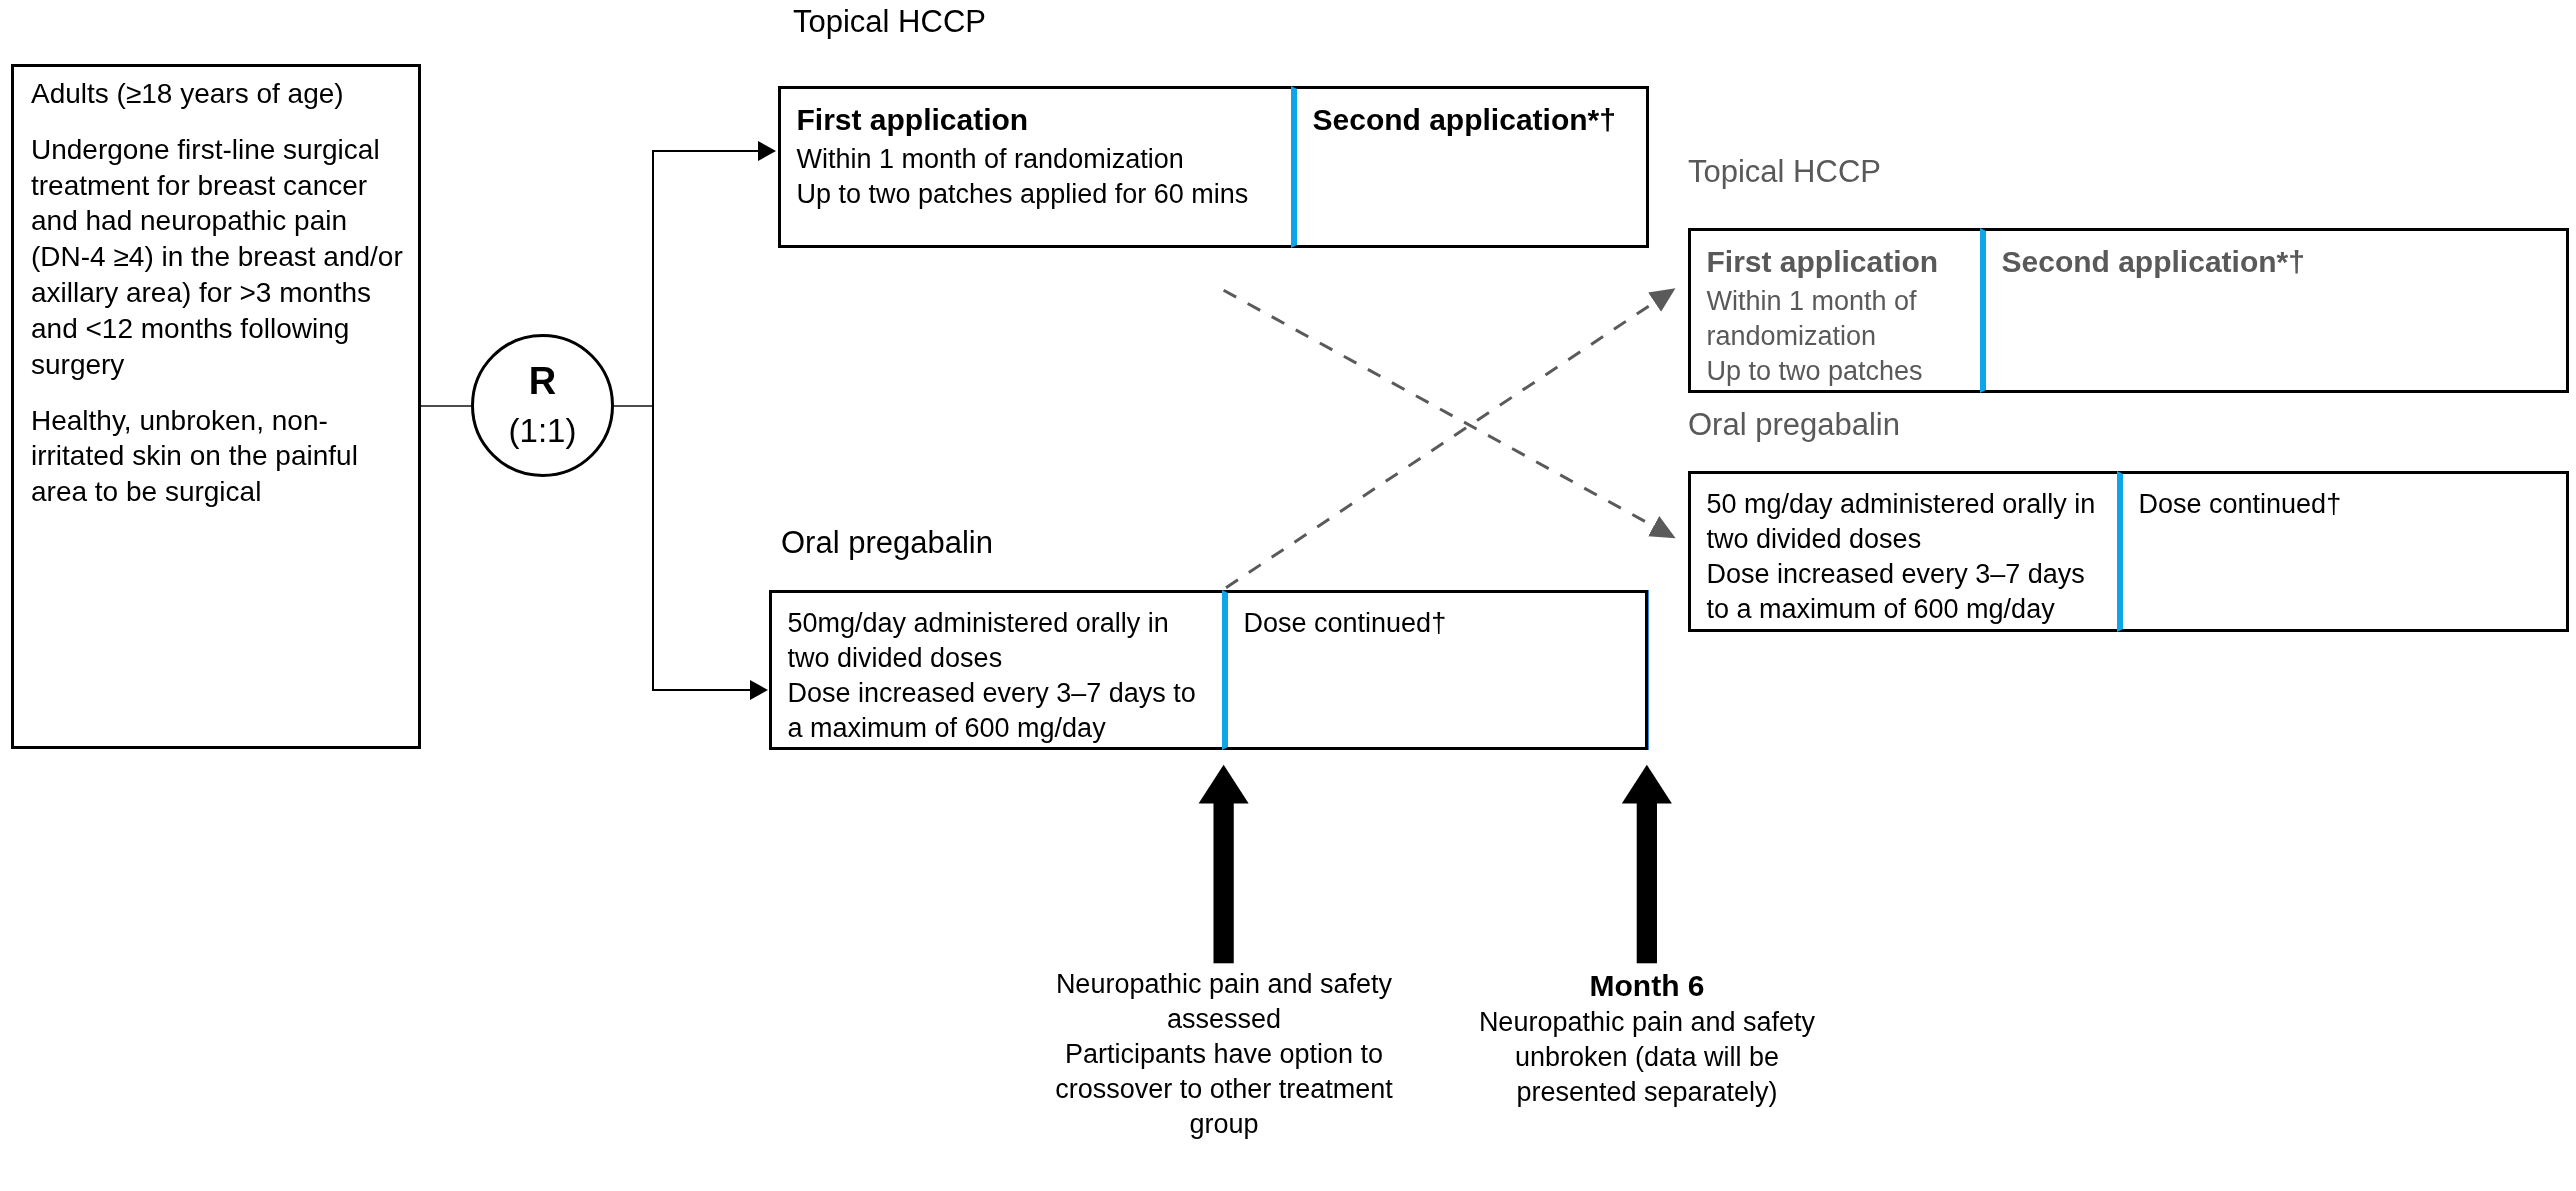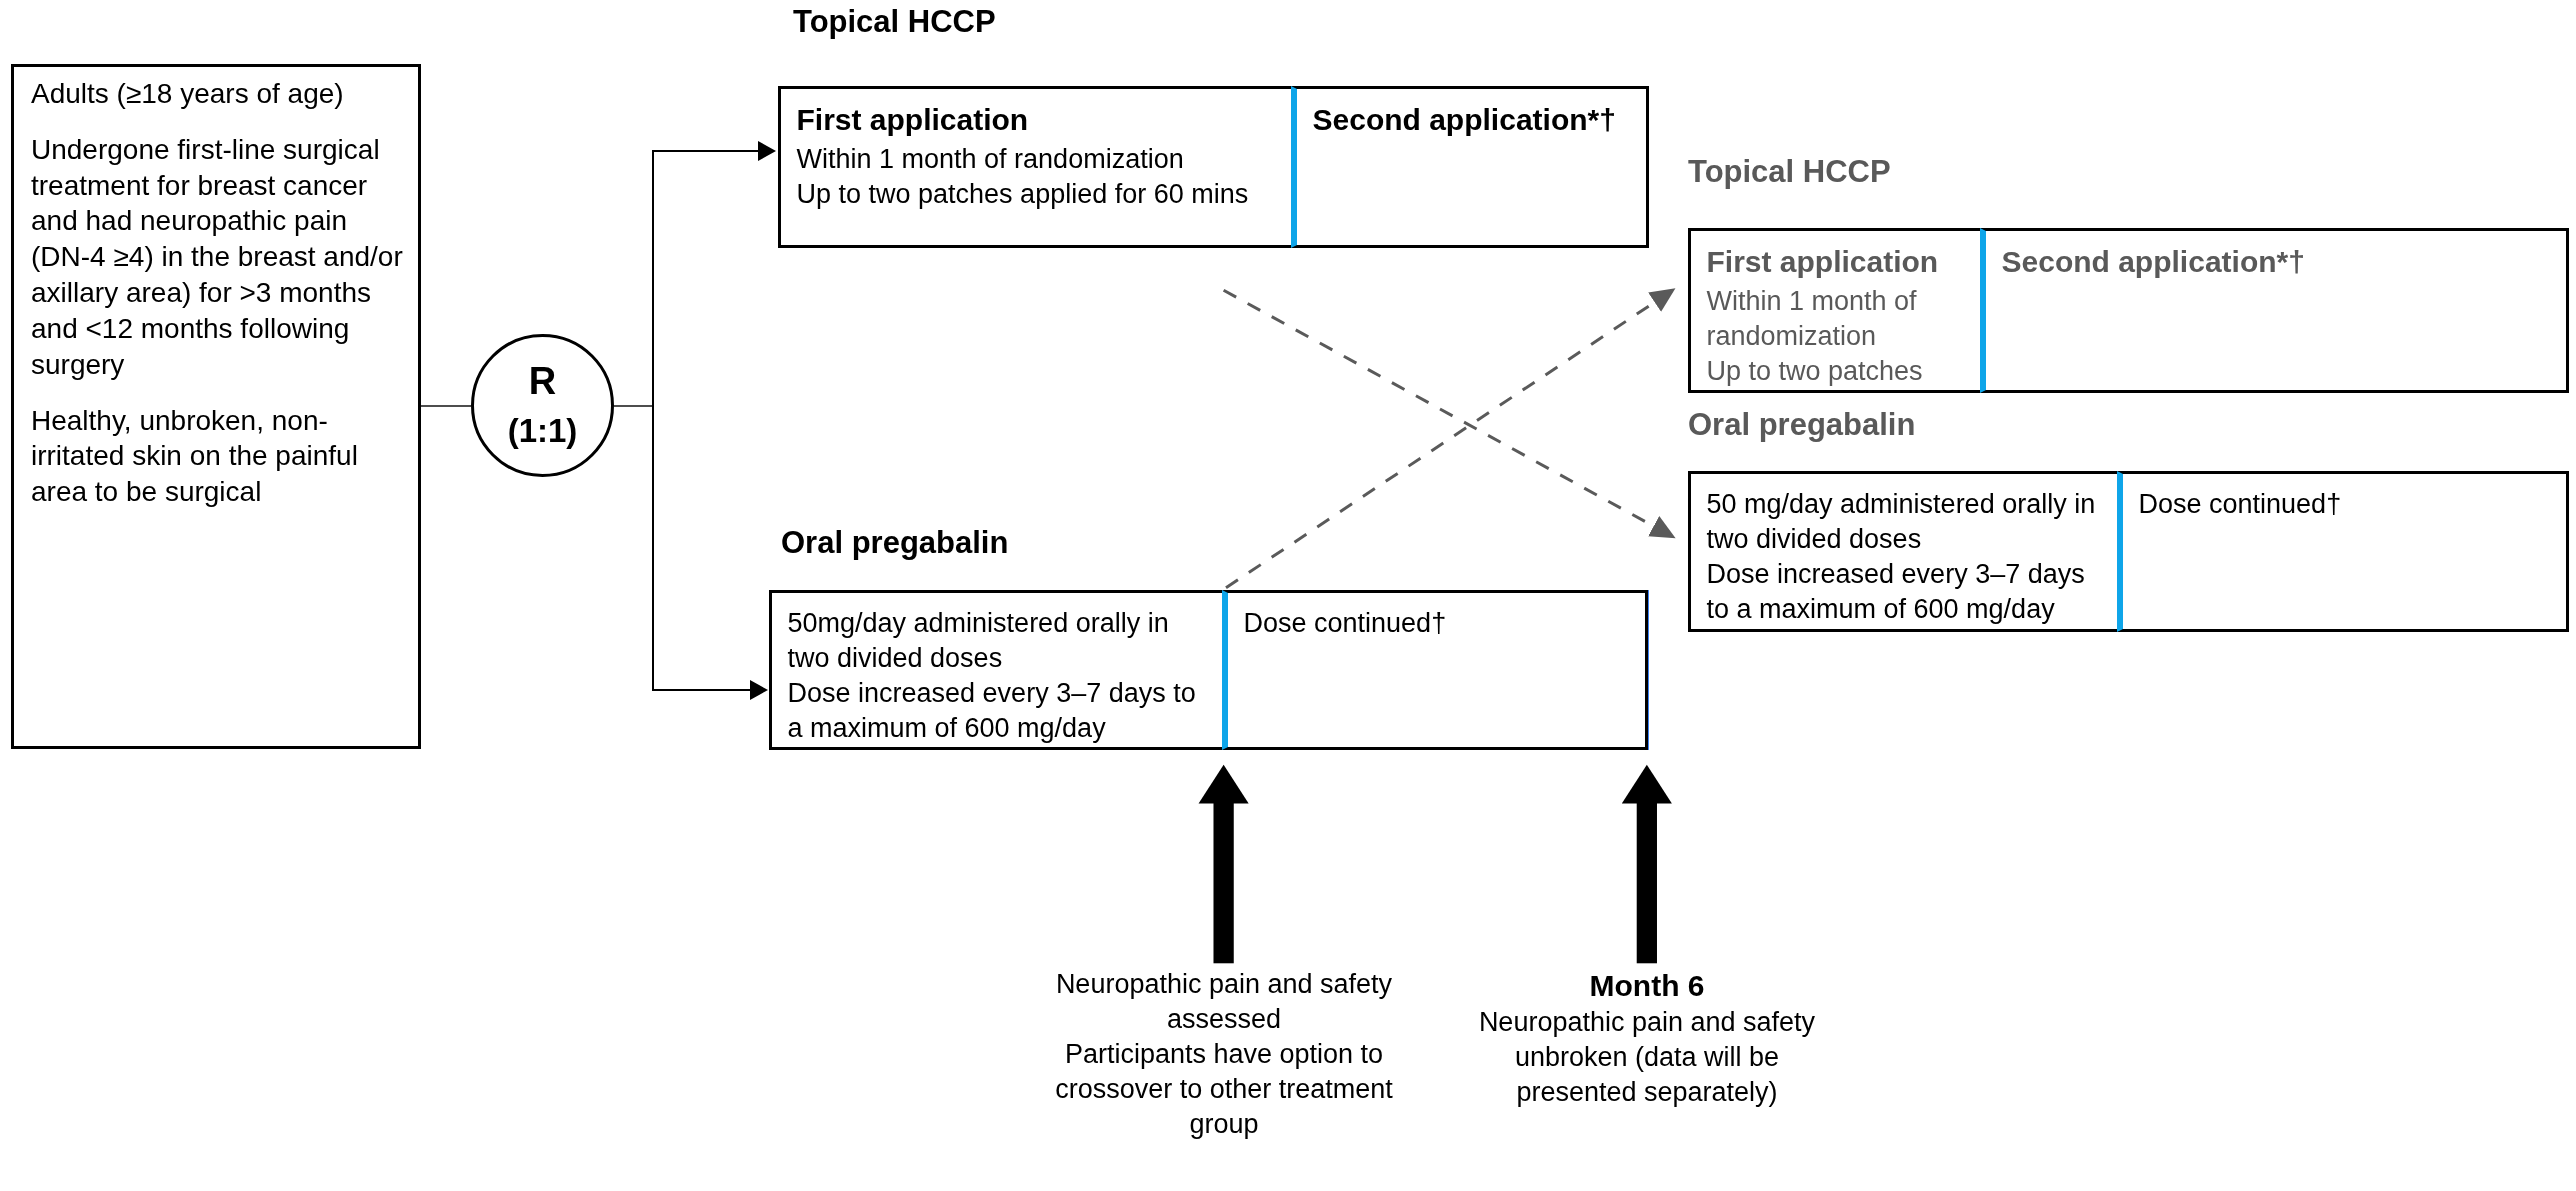--- a/index.html
+++ b/index.html
@@ -50,21 +50,21 @@
     font-size: 28px;
     line-height: 1.28;
     color: #000000;
   }
   .elig-text p { margin: 0 0 20px 0; }
   .elig-text p:last-child { margin-bottom: 0; }
 
   .section-heading {
     position: absolute;
     font-size: 31px;
-    font-weight: bold;
+    font-weight: normal;
     color: #000000;
     white-space: nowrap;
   }
   .section-heading.grey { color: #595959; }
 
   .cell-title {
     font-size: 30px;
     font-weight: bold;
     color: #000000;
     line-height: 1.2;
@@ -100,21 +100,21 @@
     justify-content: center;
   }
   .rand-letter {
     font-size: 38px;
     font-weight: bold;
     color: #000000;
     line-height: 1.0;
   }
   .rand-ratio {
     font-size: 33px;
-    font-weight: bold;
+    font-weight: normal;
     color: #000000;
     line-height: 1.1;
     margin-top: 13px;
   }
 
   
   .hline {
     position: absolute;
     background: #4d4d4d;
     height: 2.4px;

